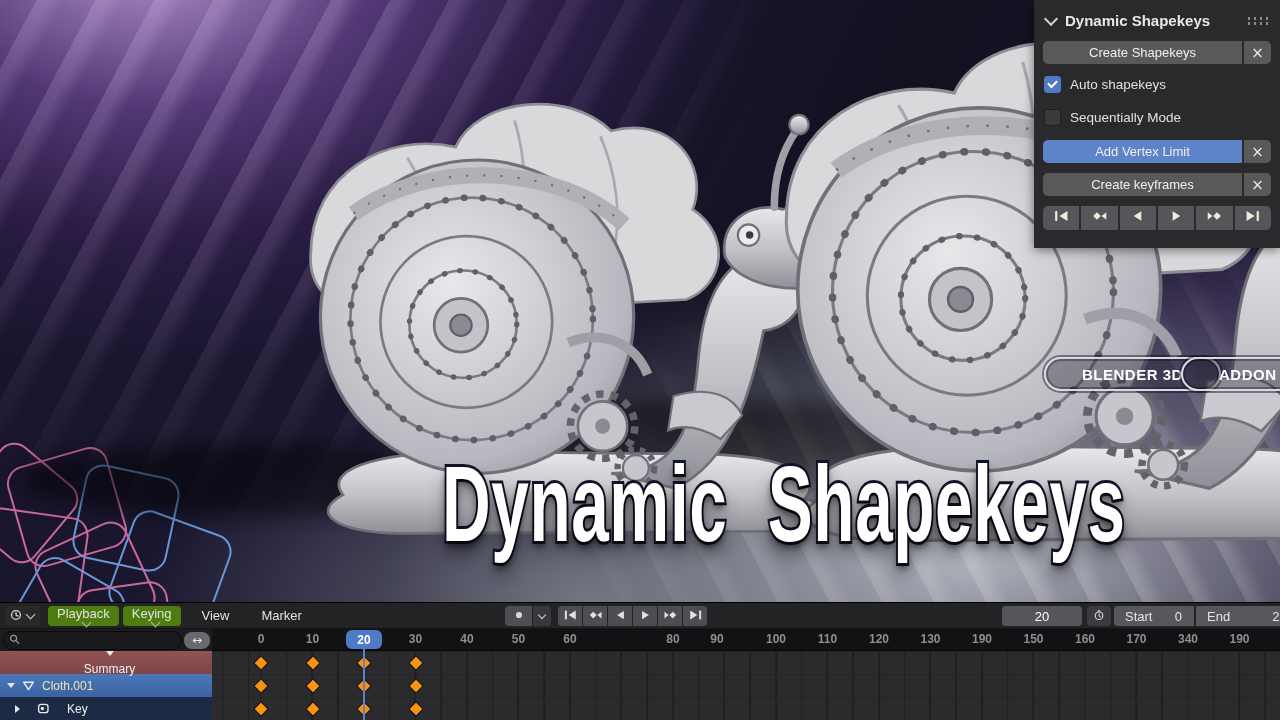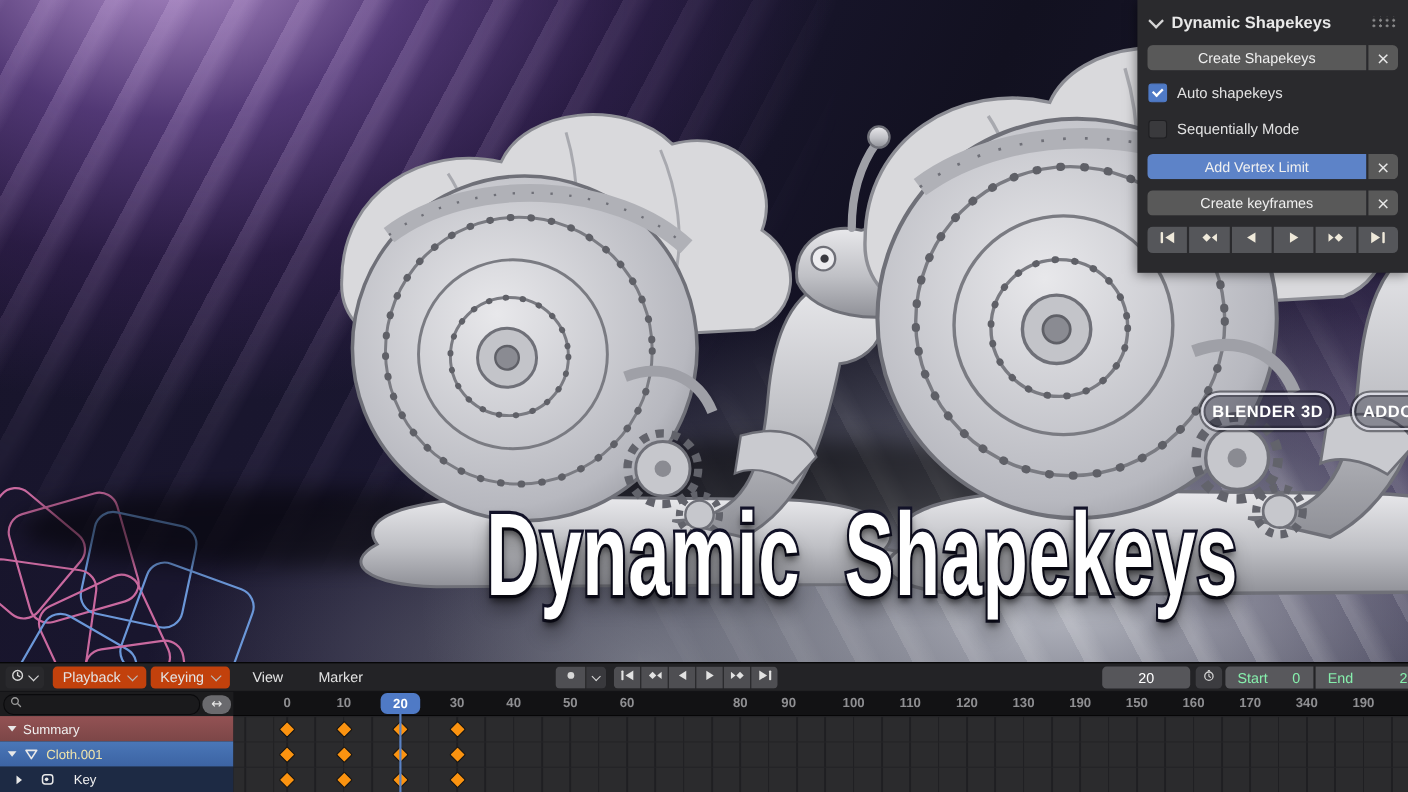--- a/index.html
+++ b/index.html
@@ -29,23 +29,23 @@
   
   .hero{position:absolute;left:442px;top:448px;width:830px;height:130px;}
   .hero-inner{display:inline-block;white-space:nowrap;transform:scaleX(.63);transform-origin:left top;
     font-size:107px;font-weight:bold;line-height:1.05;color:#ffffff;letter-spacing:1px;
     -webkit-text-stroke:6px #14142a;paint-order:stroke fill;
     text-shadow:0 5px 9px rgba(0,0,0,.6),0 12px 22px rgba(0,0,0,.45);}
   .hero-inner .w2{margin-left:64px;}
 
   
   .badge{position:absolute;height:30px;border:2px solid #d9d9e2;border-radius:999px;
-    display:flex;align-items:center;padding:0 8px;color:#fff;font-weight:bold;font-size:15px;
+    display:flex;align-items:center;padding:0 36px;color:#fff;font-weight:bold;font-size:15px;
     letter-spacing:.5px;background:rgba(34,34,52,.38);
-    box-shadow:0 0 0 2px rgba(10,10,20,.45), inset 0 0 0 2px rgba(10,10,20,.35);margin-left:48px;}
+    box-shadow:0 0 0 2px rgba(10,10,20,.45), inset 0 0 0 2px rgba(10,10,20,.35);}
   .badge.b1{left:1044px;top:357px;}
   .badge.b2{left:1181px;top:357px;}
 
   
   .skpanel{position:absolute;right:0;top:0;width:246px;height:248px;background:#2a2a2d;
     box-shadow:0 2px 10px rgba(0,0,0,.5);padding:7px 9px 0 9px;box-sizing:border-box;color:#e8e8e8;}
   .sk-head{display:flex;align-items:center;height:26px;margin-bottom:8px;}
   .chev{width:8px;height:8px;border-left:2px solid #d5d5d5;border-bottom:2px solid #d5d5d5;
     transform:rotate(-45deg);margin:-3px 9px 0 3px;flex:none;}
   .sk-title{font-size:15px;font-weight:bold;flex:1;}
@@ -66,50 +66,50 @@
     border-left:2px solid #fff;border-bottom:2px solid #fff;transform:rotate(-45deg);}
   .transport{display:flex;gap:2px;height:24px;border-radius:5px;overflow:hidden;margin-top:1px;}
   .transport .tbtn{flex:1;background:#55565a;display:flex;align-items:center;justify-content:center;color:#efe9da;}
 
   
   .timeline{position:absolute;left:0;top:602px;width:1280px;height:118px;background:#232326;border-top:1px solid #000;box-sizing:border-box;}
   .tl-toolbar{position:relative;height:26px;display:flex;align-items:center;padding-left:5px;border-bottom:1px solid #151517;box-sizing:border-box;color:#dedee0;}
   .ed-btn{display:flex;align-items:center;background:#29292c;border-radius:4px;height:20px;padding:0 4px;margin-right:8px;color:#d8d8d8;}
   .ed-btn .chev{width:6px;height:6px;border-width:1.6px;margin:-2px 2px 0 4px;}
   .menu-btn{display:flex;align-items:center;height:20px;padding:0 9px;border-radius:4px;font-size:13px;color:#e3e3e3;}
-  .menu-btn.dd{background:#c2410c;margin-right:4px;}
+  .menu-btn.dd{background:#4d7c0f;margin-right:4px;flex-direction:column;}
   .menu-btn.plain{background:transparent;margin-right:6px;}
   .menu-btn .chev{width:6px;height:6px;border-width:1.6px;margin:-2px 0 0 7px;border-color:#bbb;}
   .rec-group{position:absolute;left:505px;top:3px;display:flex;gap:1px;border-radius:4px;overflow:hidden;}
   .rec-btn{width:27px;height:20px;background:#4f4f53;display:flex;align-items:center;justify-content:center;color:#d8d8d8;}
   .rec-dd{width:18px;height:20px;background:#39393d;display:flex;align-items:center;justify-content:center;}
   .rec-dd .chev{width:5px;height:5px;border-width:1.5px;margin:-2px 0 0 0;}
   .tl-transport{position:absolute;left:558px;top:3px;display:flex;gap:1px;border-radius:4px;overflow:hidden;}
   .tl-transport .tbtn{width:24px;height:20px;background:#4e4e52;display:flex;align-items:center;justify-content:center;color:#e2e2e2;}
   .frame-field{position:absolute;left:1002px;top:3px;width:80px;height:20px;background:#56565a;border-radius:4px;
     display:flex;align-items:center;justify-content:center;font-size:13px;color:#fff;}
   .clock-btn{position:absolute;left:1087px;top:3px;width:24px;height:20px;background:#3c3c40;border-radius:4px;
     display:flex;align-items:center;justify-content:center;color:#d0d0d0;}
   .range-field{position:absolute;top:3px;height:20px;background:#58585c;display:flex;align-items:center;
-    font-size:13px;color:#86efac;box-sizing:border-box;}
+    font-size:13px;color:#e5e5e5;box-sizing:border-box;}
   .range-field .lab{padding-left:11px;flex:1;}
   .range-field .val{padding-right:12px;}
   .start-field{left:1114px;width:80px;border-radius:4px 0 0 4px;}
   .end-field{left:1196px;width:110px;border-radius:0;}
 
   .tl-body{position:relative;height:92px;}
   .leftcol{position:absolute;left:0;top:0;width:212px;height:92px;background:#1c1c1e;}
   .searchrow{display:flex;align-items:center;height:22px;padding:2px 2px 2px 3px;box-sizing:border-box;gap:2px;}
   .searchbox{flex:1;height:17px;background:#1a1a1c;border:1px solid #0a0a0c;border-radius:9px;
     display:flex;align-items:center;color:#999;padding-left:4px;}
   .searchbox input{background:transparent;border:none;outline:none;color:#ccc;width:120px;font-size:11px;}
   .fitbtn{width:26px;height:17px;background:#6a6a6e;border-radius:8px;display:flex;align-items:center;
     justify-content:center;color:#e8e8e8;font-size:12px;font-family:"DejaVu Sans",sans-serif;}
   .chanrow{height:23px;display:flex;align-items:center;font-size:12px;color:#f0f0f0;padding-left:7px;box-sizing:border-box;gap:6px;}
-  .chanrow.summary{background:linear-gradient(#935254,#7c4647);}
+  .chanrow.summary{background:linear-gradient(#935254,#7c4647);flex-direction:column;}
   .chanrow.object{background:linear-gradient(#4a77b8,#3c63a3);}
   .chanrow.object .lbl{color:#eee3ab;}
   .chanrow.shapekey{background:#1d2a44;padding-left:15px;gap:16px;}
   .caret-d{width:0;height:0;border-left:4px solid transparent;border-right:4px solid transparent;border-top:5px solid #e8e8e8;flex:none;}
   .caret-r{width:0;height:0;border-top:4px solid transparent;border-bottom:4px solid transparent;border-left:5px solid #e8e8e8;flex:none;}
   .chan-icon{display:flex;align-items:center;color:#e9e9e9;flex:none;}
 
   .keycol{position:absolute;left:212px;top:0;width:1068px;height:92px;}
   .rulerstrip{position:absolute;left:0;top:0;width:100%;height:22px;background:#121214;border-bottom:1px solid #060607;box-sizing:border-box;}
   .tick{position:absolute;top:3px;transform:translateX(-50%);font-size:12px;font-weight:bold;color:#8f8f92;}

